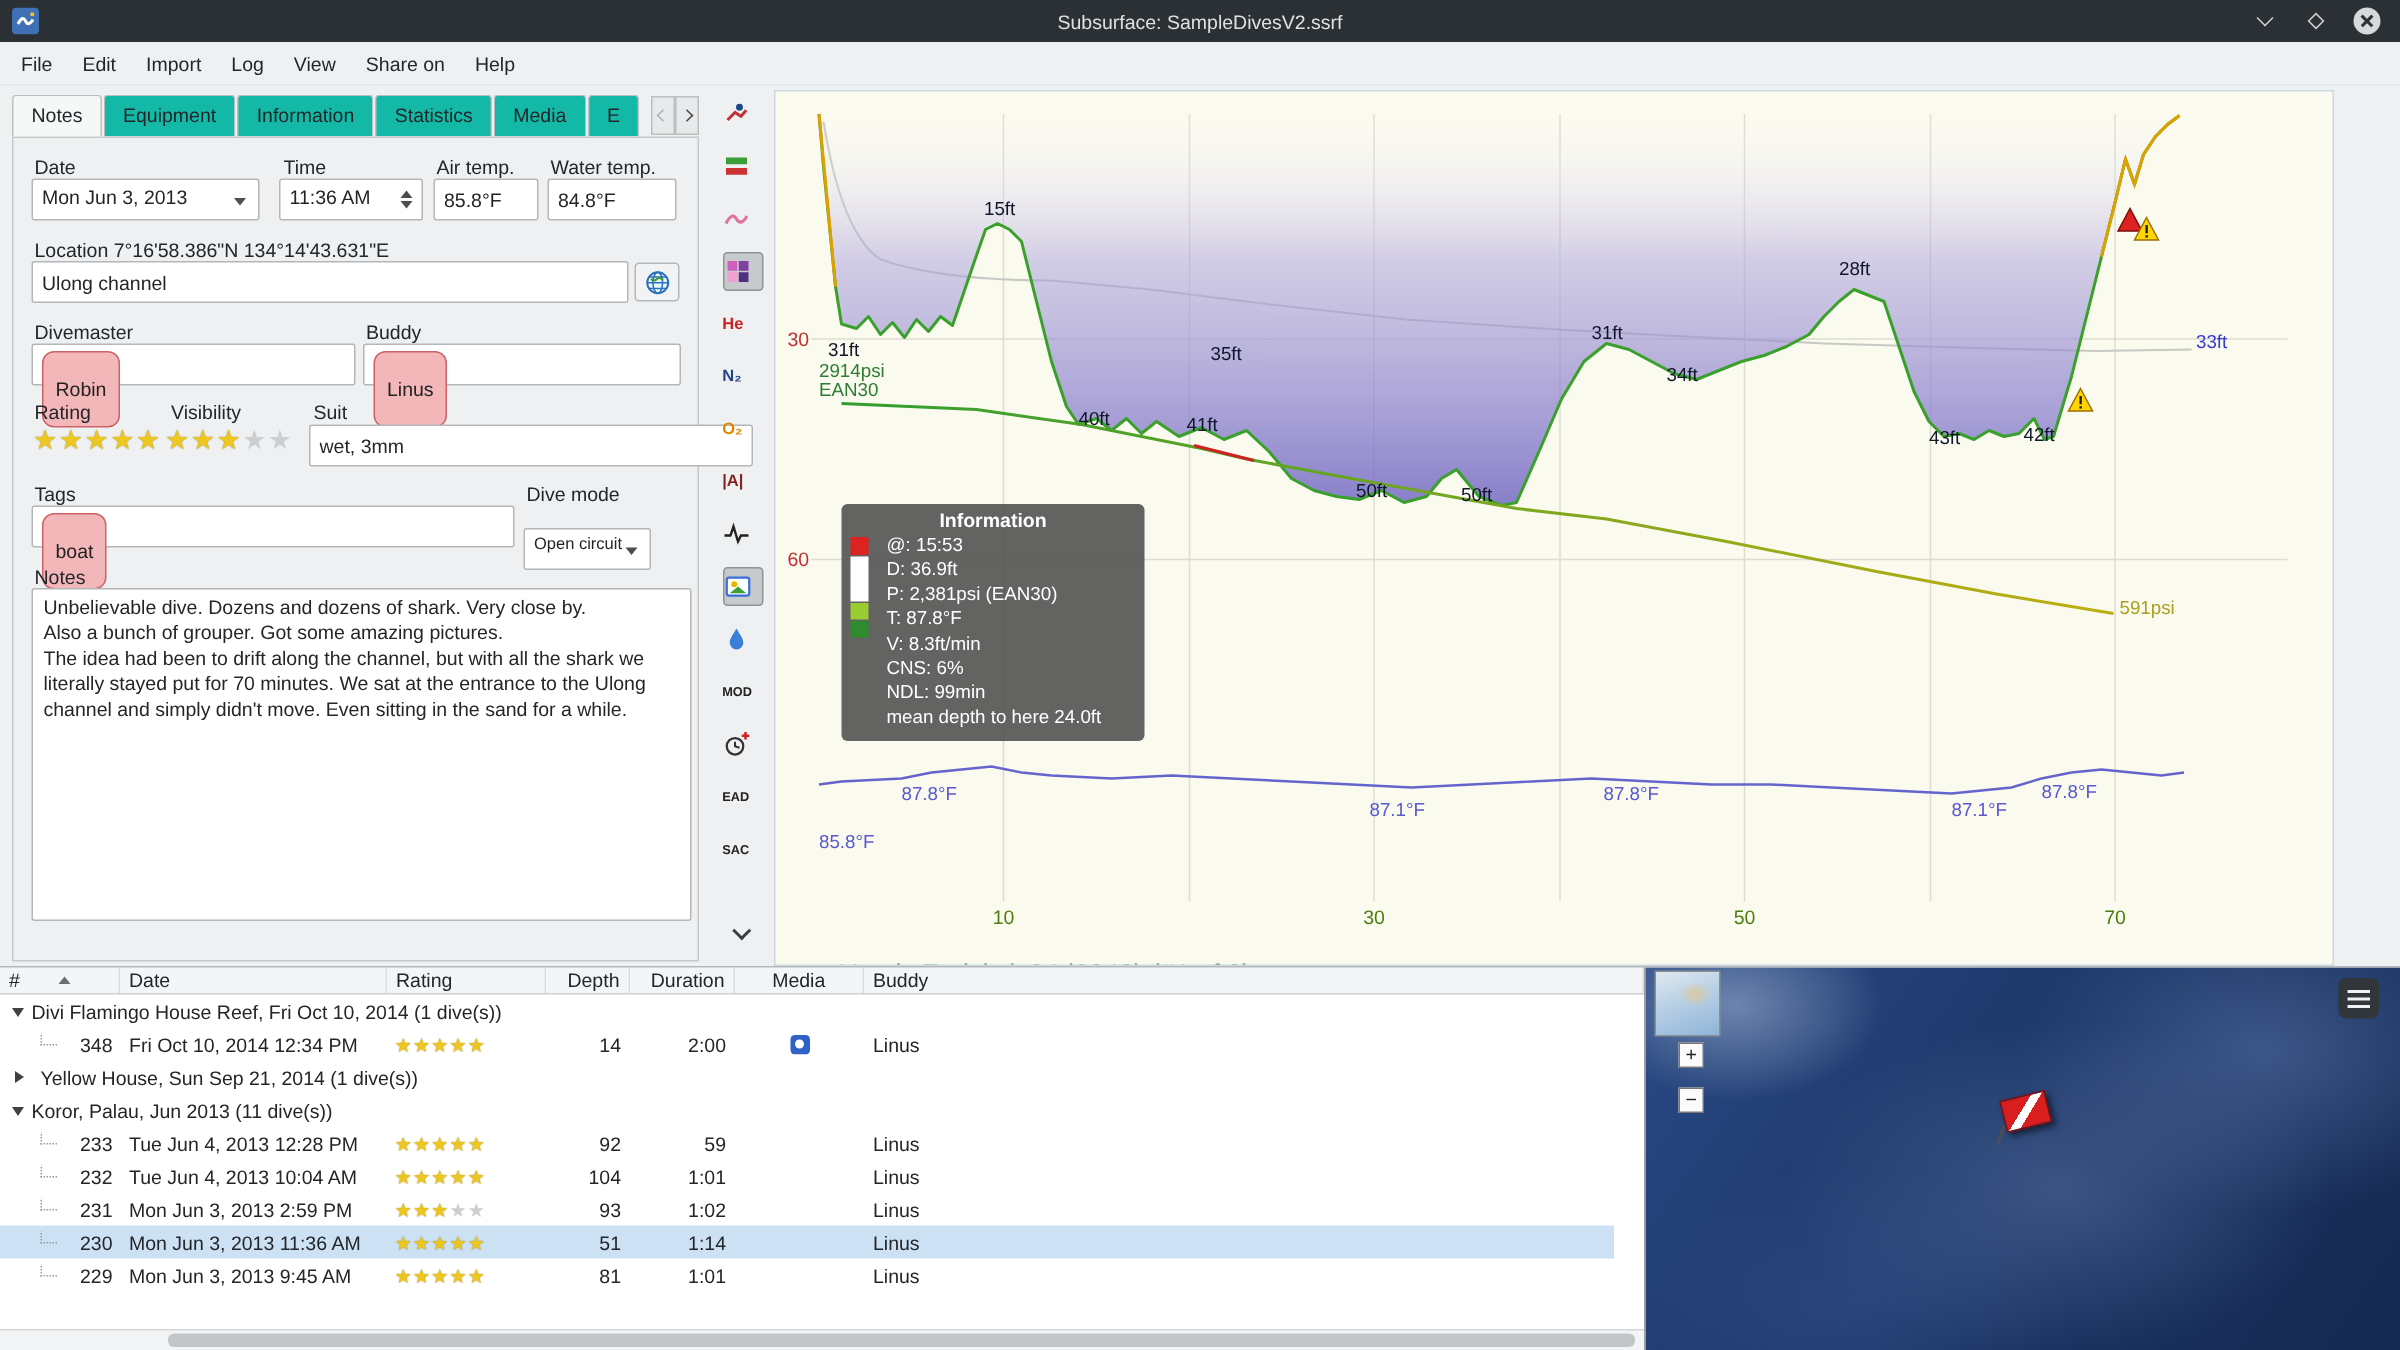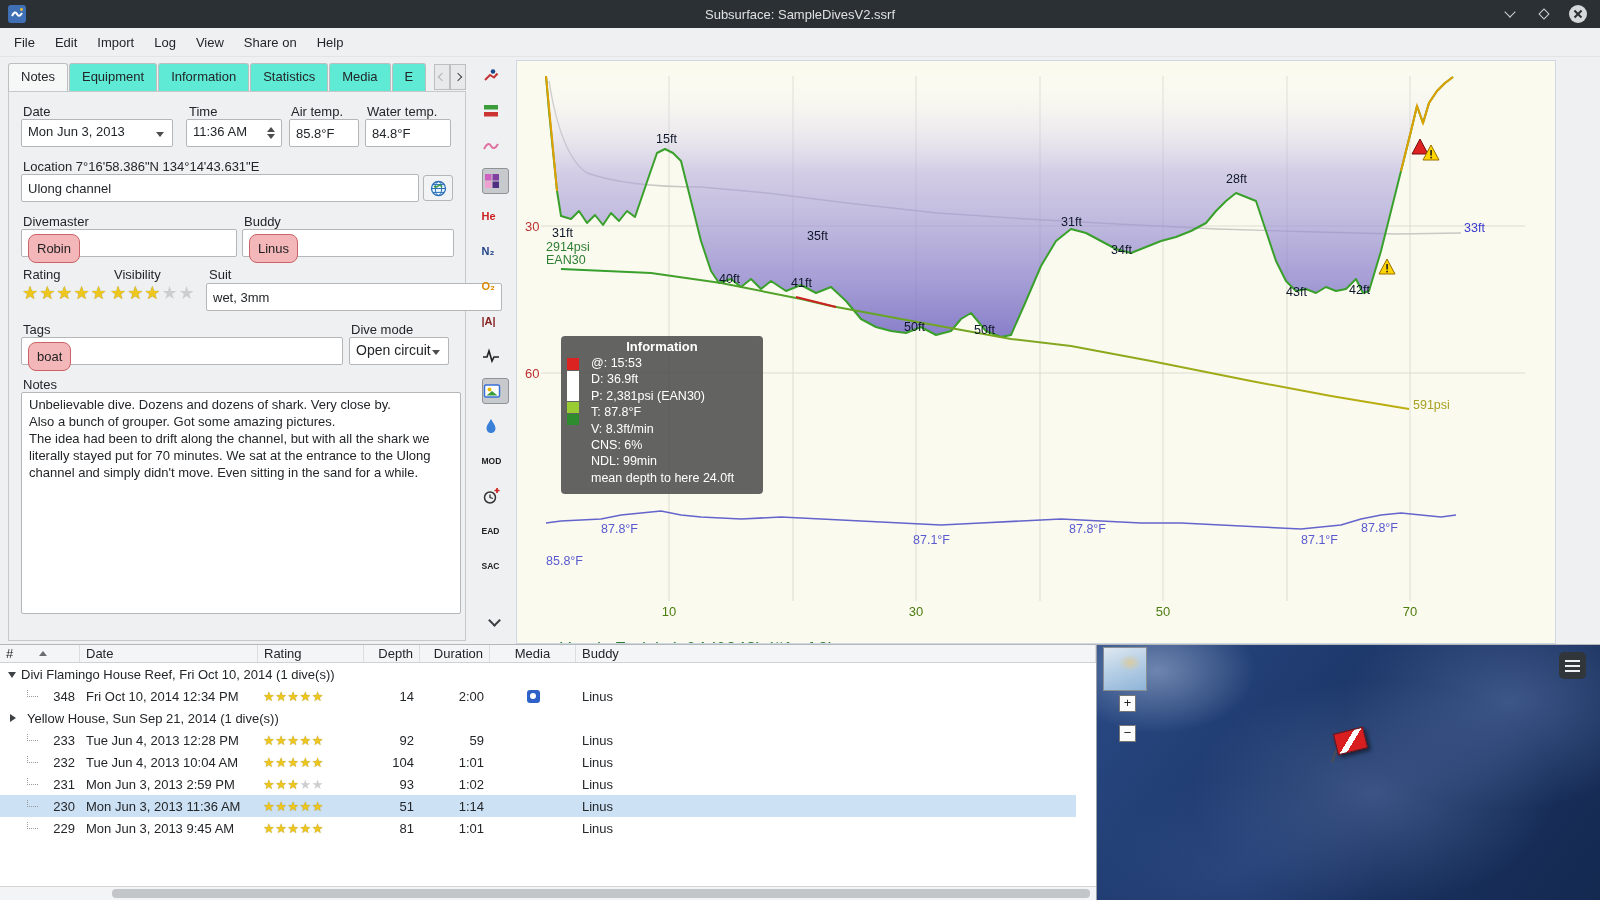--- a/index.html
+++ b/index.html
@@ -20,38 +20,38 @@
   .close-circle::before { transform:rotate(45deg); } .close-circle::after { transform:rotate(-45deg); }
 
   
   .menubar { position:absolute; left:0; top:28px; width:1600px; height:29px; background:#eff0f1;
              display:flex; align-items:center; padding-left:4px; border-bottom:1px solid #e3e4e5; }
   .menu-item { padding:0 10px; font-size:13px; height:29px; line-height:29px; }
 
   
   .left-panel { position:absolute; left:8px; top:63px; width:458px; height:578px; }
   .tabstrip-wrap { position:absolute; left:0; top:0; width:428px; height:28px; overflow:hidden; display:flex; }
-  .tab { flex:0 0 auto; padding:5px 12px 4px 12px; font-size:13px; background:#5eead4; border:1px solid #bcbebf;
+  .tab { flex:0 0 auto; padding:5px 12px 4px 12px; font-size:13px; background:#14b8a6; border:1px solid #bcbebf;
          border-bottom:none; border-radius:3px 3px 0 0; margin-right:1px; white-space:nowrap; }
   .tab.active { background:#f6f7f7; position:relative; z-index:2; }
   .tab-scrollers { position:absolute; right:0; top:1px; display:flex; }
   .tsb { width:16px; height:26px; border:1px solid #bcbebf; background:#e8e9ea; display:flex; align-items:center; justify-content:center; }
   .tsb .c { width:6px; height:6px; border-right:1.5px solid #444; border-bottom:1.5px solid #444; }
   .tsb.left .c { transform:rotate(135deg); border-color:#aeb0b2; }
   .tsb.right .c { transform:rotate(-45deg); }
   .form { position:absolute; left:0; top:28px; width:458px; height:550px; border:1px solid #c6c8c9; background:#eff0f1; }
   .flabel { position:absolute; font-size:13px; color:#232629; white-space:nowrap; }
   .ibox { position:absolute; background:#fff; border:1px solid #b4b6b8; border-radius:2px; font-size:13px;
           color:#232629; padding:4px 6px; height:28px; }
   input.ibox { outline:none; }
   .combo::after { content:""; position:absolute; right:8px; top:12px; border:4px solid transparent; border-top:5px solid #4d4d4d; }
   .spinner { position:absolute; right:3px; top:3px; width:14px; height:20px; display:flex; flex-direction:column; justify-content:space-between; }
   .sp-up { width:0;height:0;border:4px solid transparent;border-bottom:5px solid #4d4d4d; margin:0 auto;}
   .sp-dn { width:0;height:0;border:4px solid transparent;border-top:5px solid #4d4d4d; margin:0 auto;}
-  .chip { display:inline-block; background:#f3b7ba; border:1px solid #cb6265; border-radius:8px; padding:5px 8px;
+  .chip { display:inline-block; background:#f3b7ba; border:1px solid #cb6265; border-radius:8px; padding:16px 8px;
           font-size:13px; line-height:17px; color:#222; }
   .globe-btn { position:absolute; width:30px; height:26px; border:1px solid #b4b6b8; border-radius:3px; background:#f2f3f4;
                display:flex; align-items:center; justify-content:center; }
   .stars { position:absolute; display:flex; }
   .star { color:#cdced0; font-size:18px; line-height:18px; letter-spacing:1px; }
   .star.filled { color:#edc71d; text-shadow:0 0 1px #93791b; }
   textarea.notes-area { position:absolute; left:12px; top:300px; width:440px; height:222px; resize:none;
       background:#fff; border:1px solid #b4b6b8; border-radius:2px; font-family:"Liberation Sans",sans-serif;
       font-size:13px; line-height:1.3; padding:4px 7px; color:#232629; outline:none; }
 
@@ -245,21 +245,21 @@
         <span class="star">★</span>
       </div>
     <div class="flabel" style="left:200px;top:175px">Suit</div>
     <input class="ibox" style="left: 197px; top: 191px; width: 296px;" value="wet, 3mm">
 
     <div class="flabel" style="left:14px;top:230px">Tags</div>
     <div class="ibox" style="left:12px;top:245px;width:322px;padding-top:4px">
       <span class="chip">boat</span>
     </div>
     <div class="flabel" style="left:342px;top:230px">Dive mode</div>
-    <div class="ibox combo" style="left:340px;top:245px;width:100px;font-size:14px">
+    <div class="ibox combo" style="left:340px;top:260px;width:85px;font-size:11px">
       <span>Open circuit</span>
     </div>
 
     <div class="flabel" style="left:14px;top:285px">Notes</div>
     <textarea class="notes-area" style="">Unbelievable dive. Dozens and dozens of shark. Very close by.
 Also a bunch of grouper. Got some amazing pictures.
 The idea had been to drift along the channel, but with all the shark we literally stayed put for 70 minutes. We sat at the entrance to the Ulong channel and simply didn't move. Even sitting in the sand for a while.</textarea>
   </div>
 </div>
 
@@ -502,20 +502,24 @@
         <div class="cell c4">2:00</div>
         <div class="cell c5">
           <span class="media-icon"></span>
         </div>
         <div class="cell c6">Linus</div>
       </div>
       <div class="dl-row trip">
         <span class="tri right"></span>
         <span class="trip-label">Yellow House, Sun Sep 21, 2014 (1 dive(s))</span>
       </div>
+      <div class="dl-row trip">
+        <span class="tri down"></span>
+        <span class="trip-label">Koror, Palau, Jun 2013 (11 dive(s))</span>
+      </div>
       <div class="dl-row dive">
         <div class="cell c0">
           <span class="tree-mark"></span>
           <span class="numv">233</span>
         </div>
         <div class="cell c1">Tue Jun 4, 2013 12:28 PM</div>
         <div class="cell c2 dl-stars" style="display: flex; align-items: center; padding-left: 5px;">
           <span class="star filled">★</span>
           <span class="star filled">★</span>
           <span class="star filled">★</span>

